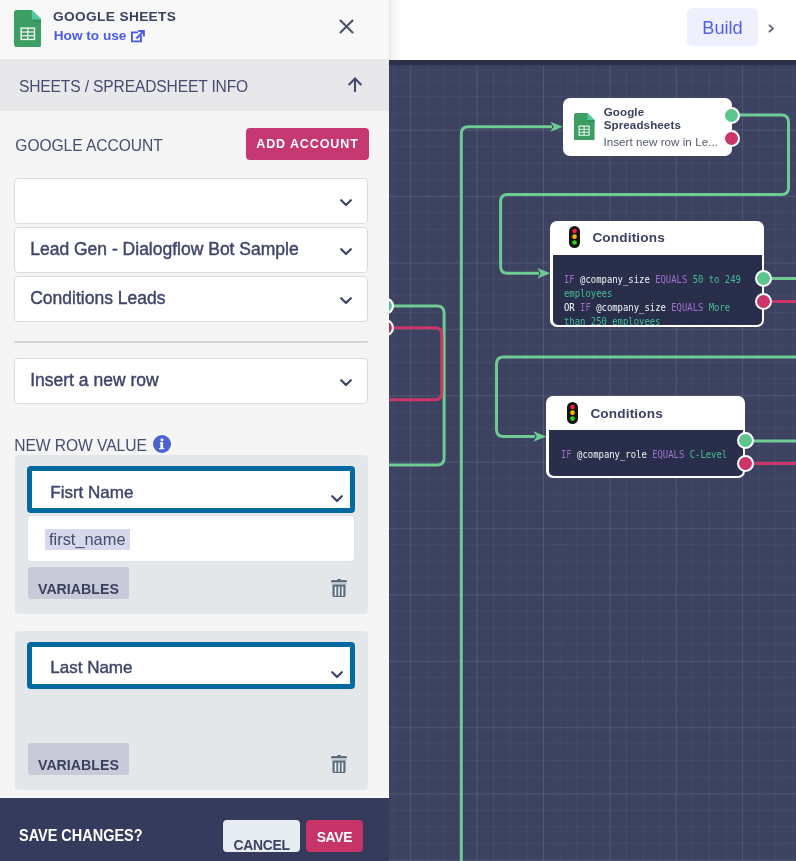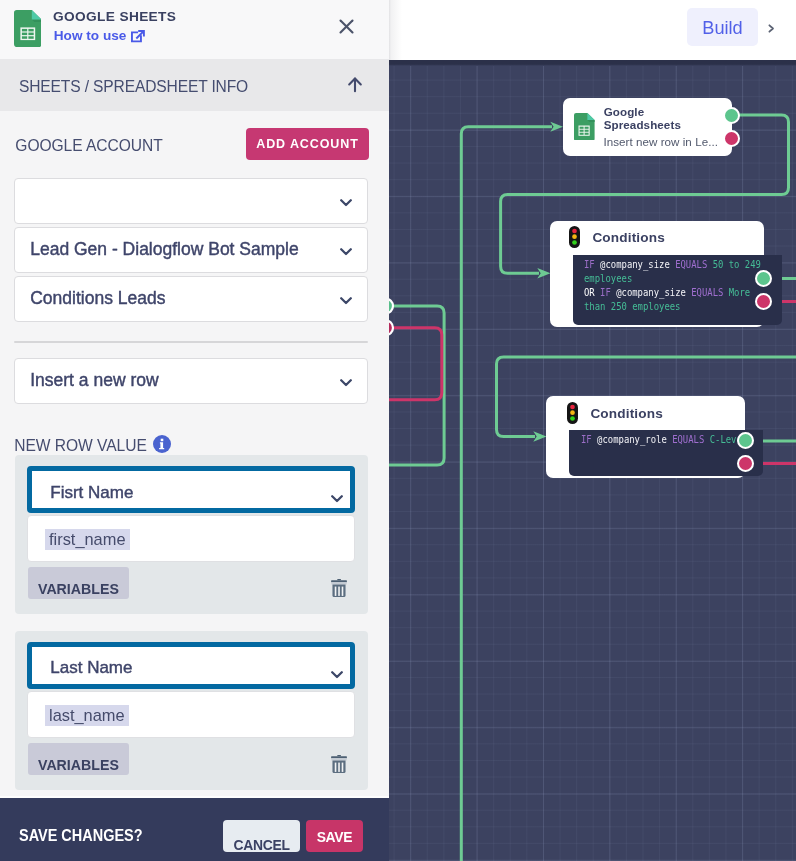--- a/index.html
+++ b/index.html
@@ -113,21 +113,21 @@
       font-weight:bold;color:#3b4162;line-height:12.7px;letter-spacing:.1px;}
   #nodeGS .nsub{position:absolute;left:40.4px;top:37.7px;font-size:11.6px;color:#51586c;
       letter-spacing:.05px;line-height:12.7px;white-space:nowrap;}
 
   .cnode{overflow:visible;}
   .cnode .chead{position:absolute;left:0;top:0;width:100%;height:0;}
   .cnode .tlicon{position:absolute;}
   .cnode .ctitle{position:absolute;font-size:13.6px;font-weight:bold;color:#3b4162;letter-spacing:.15px;}
   .cnode .cbody{position:absolute;background:#292f4a;overflow:hidden;
       font-family:"DejaVu Sans Mono",monospace;font-size:10.8px;line-height:14.05px;
-      padding:3px 0 0 0;box-sizing:border-box;margin-left:20px;}
+      padding:18px 0 0 0;box-sizing:border-box;}
   .cnode .cbody .ln{white-space:pre;margin-left:11.9px;transform:scaleX(0.8245);
       transform-origin:left center;}
   .kw{color:#9a6ec6;} .var{color:#f4f4f8;} .op{color:#a06fd0;} .val{color:#45bd96;}
   .white{color:#ffffff;}
 
   #nodeC1{left:161.4px;top:160.5px;width:214px;height:106.6px;}
   #nodeC1 .tlicon{left:18.7px;top:5.7px;}
   #nodeC1 .ctitle{left:42px;top:9px;}
   #nodeC1 .cbody{left:2.2px;top:34.6px;width:209.6px;height:69.8px;border-radius:0 0 5px 5px;}
 
@@ -371,23 +371,20 @@
 
     <div class="rowcard" id="card2">
       <div class="fsel">
         <div class="v">Last Name</div>
         <div class="chev">
           <svg width="12" height="8.5" viewBox="0 0 12 8.5">
               <path d="M1.2 1.2 L6 6 L10.8 1.2" fill="none" stroke="#3c4768" stroke-width="2.25" stroke-linecap="round" stroke-linejoin="round"></path>
             </svg>
         </div>
       </div>
-      <div class="finp">
-        <div class="v">last_name</div>
-      </div>
       <div class="varbtn">VARIABLES</div>
       <div class="trash">
         <svg width="16" height="19" viewBox="0 0 15.2 18.3">
           <path d="M6.0 0 H9.4 V1.2 H6.0 Z" fill="#4d6073"></path>
           <path d="M0.6 1.2 H14.6 A0.6 0.6 0 0 1 15.2 1.8 V3.2 H0 V1.8 A0.6 0.6 0 0 1 0.6 1.2 Z" fill="#4d6073"></path>
           <rect x="0.25" y="3.2" width="14.7" height="2.1" fill="#c5ccd4"></rect>
           <path d="M1.3 5.3 H13.9 V16.2 A1.1 1.1 0 0 1 12.8 17.3 H2.4 A1.1 1.1 0 0 1 1.3 16.2 Z" fill="#5c6e80"></path>
           <rect x="3.5" y="7.3" width="1.55" height="9.0" fill="#f1f3f4"></rect>
           <rect x="6.85" y="7.3" width="1.55" height="9.0" fill="#f1f3f4"></rect>
           <rect x="10.2" y="7.3" width="1.55" height="9.0" fill="#f1f3f4"></rect>

